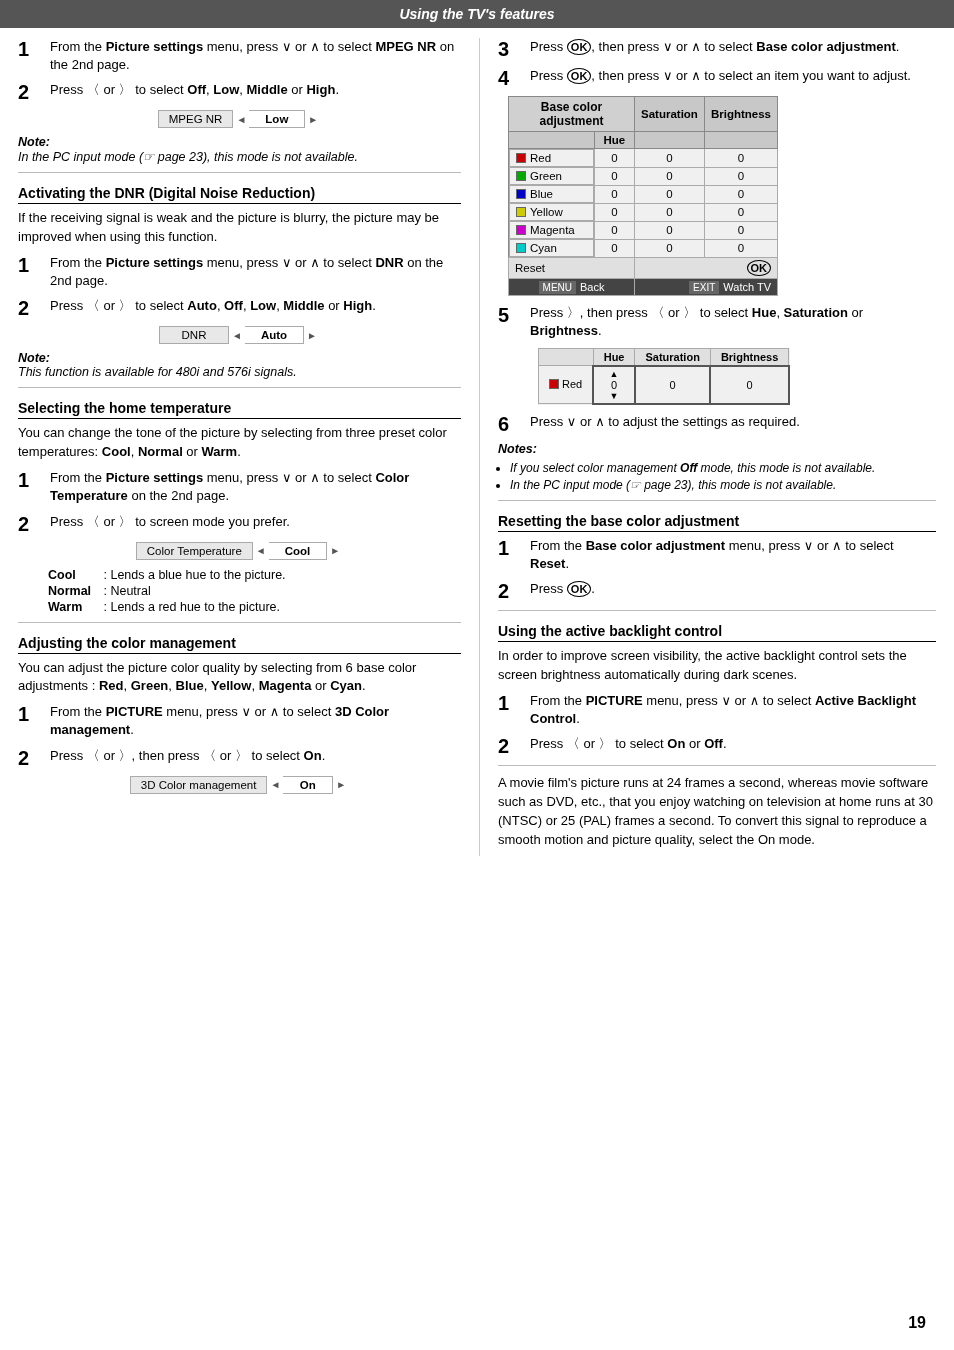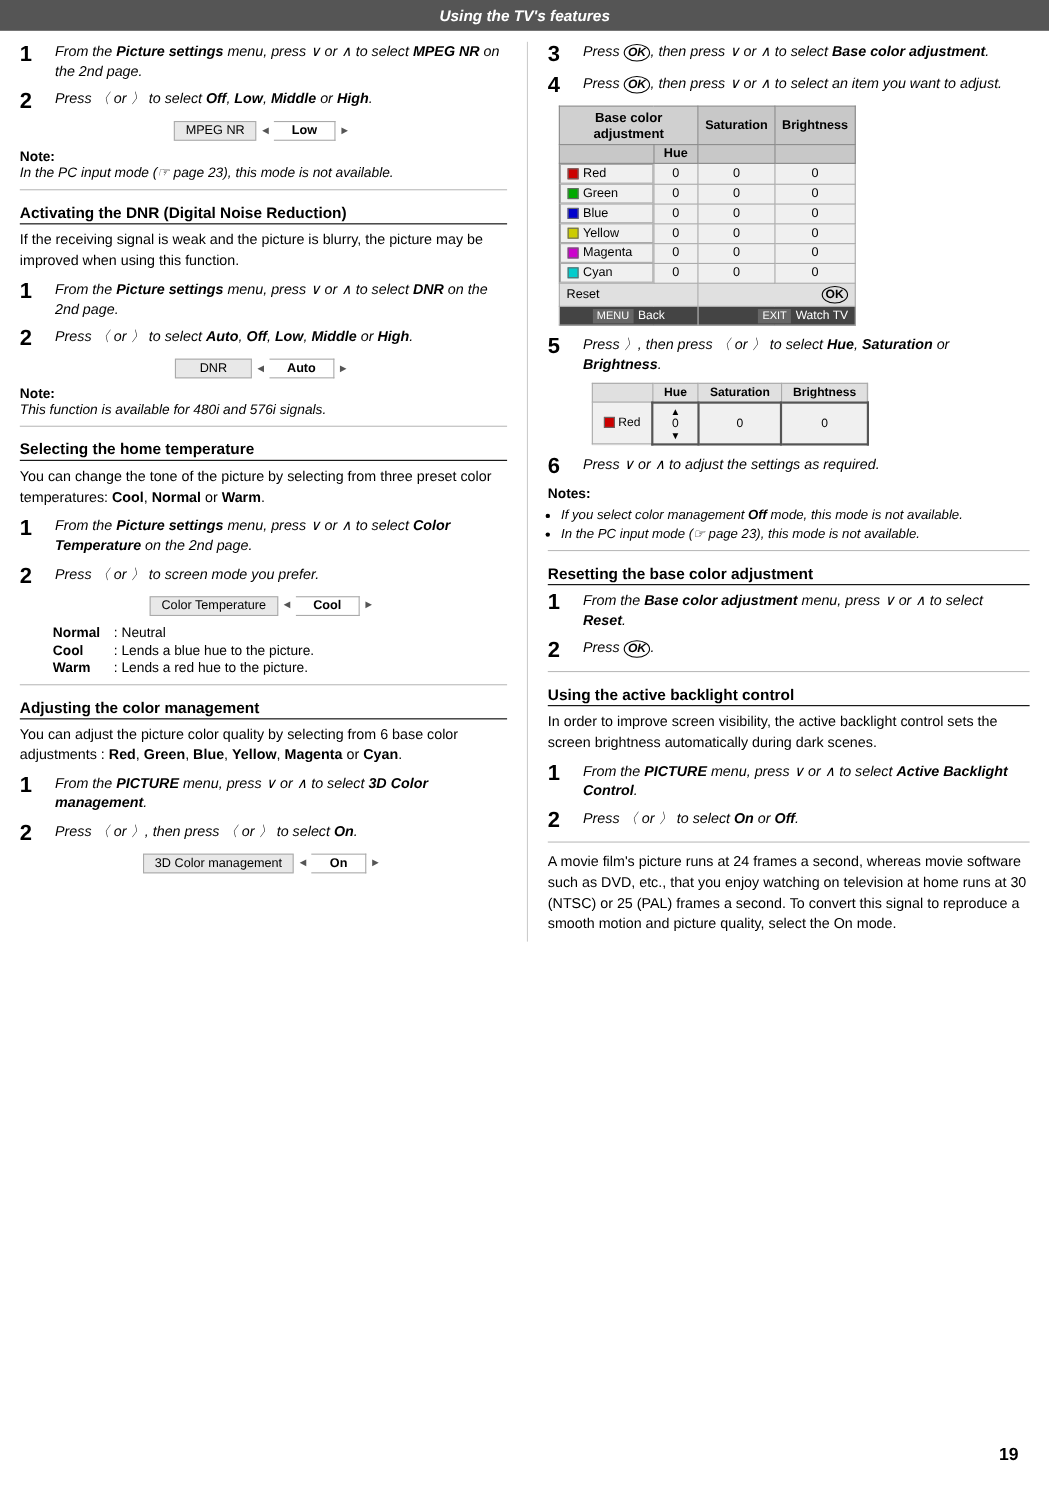--- a/index.html
+++ b/index.html
@@ -56,29 +56,29 @@
       font-size: 20px;
       font-weight: bold;
       min-width: 28px;
       margin-right: 4px;
       line-height: 1.1;
     }
     .step-content {
       flex: 1;
       font-size: 13px;
       line-height: 1.4;
-      font-style: italic;
     }
     .step-content b { font-weight: bold; }
     .note-block {
       margin: 6px 0 8px 0;
       font-size: 12.5px;
     }
     .note-block .note-title {
       font-weight: bold;
+      font-style: italic;
     }
     .note-block .note-text {
       font-style: italic;
     }
     .ui-bar {
       display: flex;
       align-items: center;
       justify-content: center;
       margin: 7px 0 7px 0;
       font-size: 12px;
@@ -286,26 +286,26 @@
 
       <div class="ui-bar">
         <span class="ui-bar-label" style="min-width:110px;">Color Temperature</span>
         <span class="ui-bar-arrow">◄</span>
         <span class="ui-bar-value">Cool</span>
         <span class="ui-bar-arrow">►</span>
       </div>
 
       <div class="color-temp-table">
         <div class="color-temp-row">
+          <b>Cool</b>
+          <span>: Lends a blue hue to the picture.</span>
+        </div>
+        <div class="color-temp-row">
           <b>Normal</b>
           <span>: Neutral</span>
-        </div>
-        <div class="color-temp-row">
-          <b>Cool</b>
-          <span>: Lends a blue hue to the picture.</span>
         </div>
         <div class="color-temp-row">
           <b>Warm</b>
           <span>: Lends a red hue to the picture.</span>
         </div>
       </div>
 
       <hr class="divider">
 
       <div class="section-title">Adjusting the color management</div>

